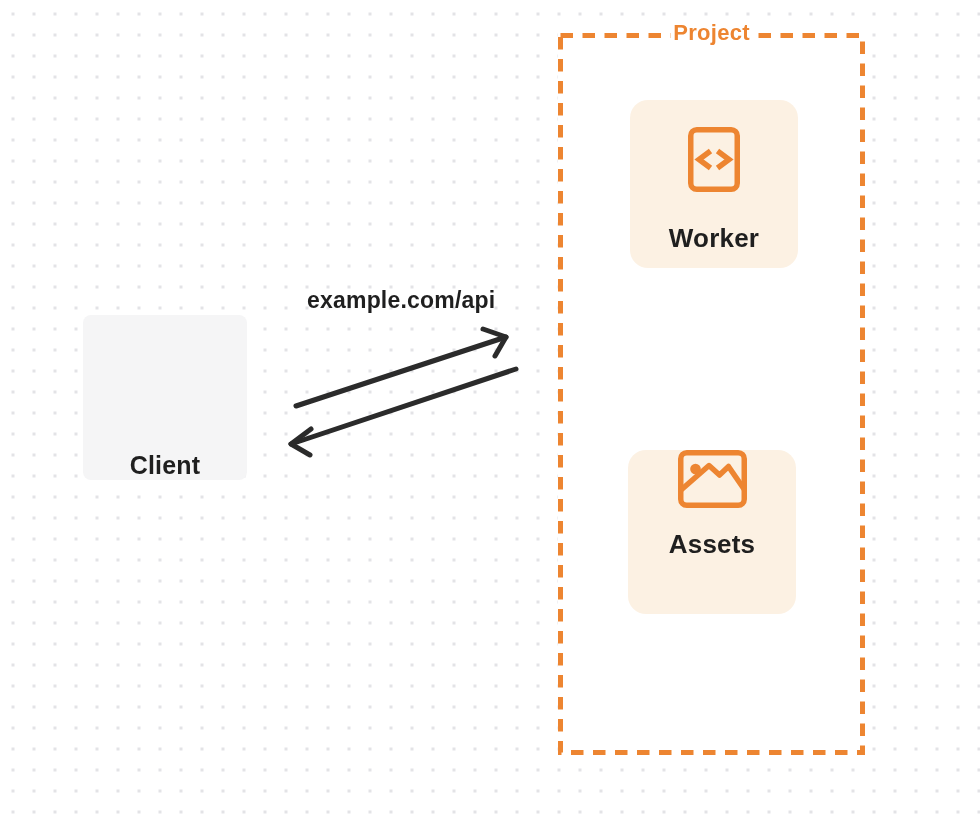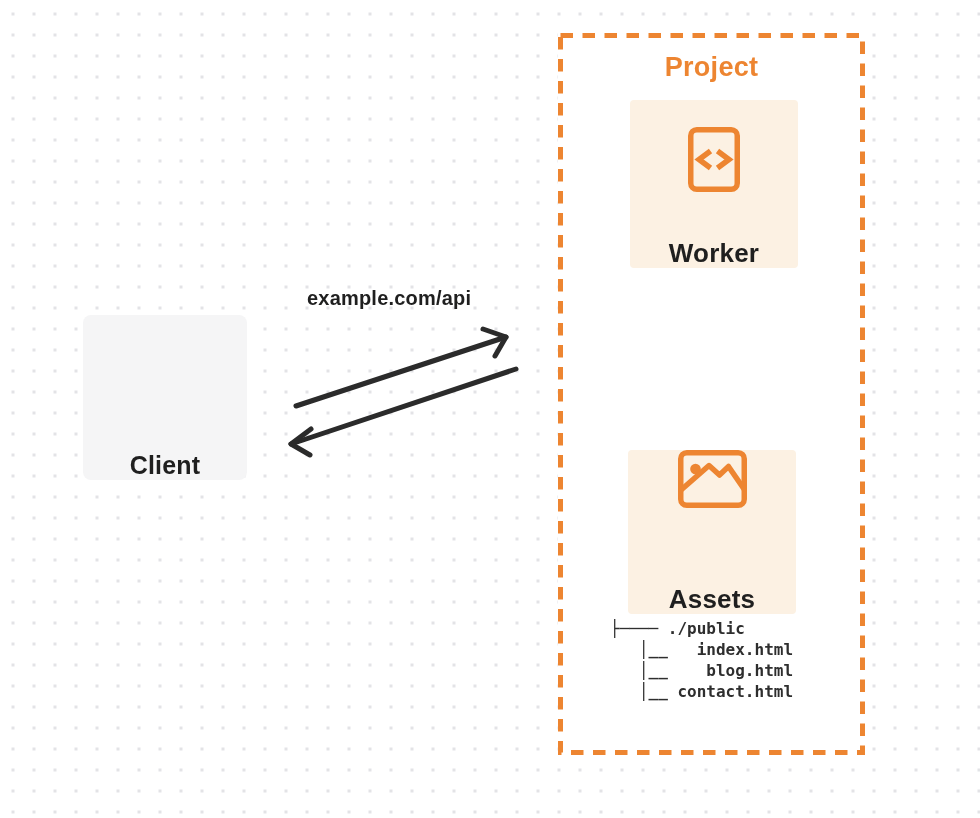--- a/index.html
+++ b/index.html
@@ -41,21 +41,21 @@
   }
   .client-box .node-label {
     font-size: 25px; font-weight: 700; color: var(--text-dark, #1F1F1F);
     letter-spacing: 0.2px;
   }
 
   
   .api-label {
     position: absolute;
     left: 307px; top: 287px;
-    font-size: 20px; font-weight: 700;
+    font-size: 23px; font-weight: 700;
     color: var(--text-dark, #1F1F1F);
     letter-spacing: 0.2px;
     white-space: nowrap;
   }
 
   
   .arrows {
     position: absolute;
     left: 0; top: 0;
     width: 980px; height: 818px;
@@ -87,37 +87,35 @@
     stroke-width: 5;
     stroke-dasharray: 12.5 9.5;
   }
   .project-label {
     position: absolute;
     top: -15px; left: 50%;
     transform: translateX(-50%);
     background: var(--background, #fff);
     padding: 0 3px;
     line-height: 30px;
-    font-size: 27px; font-weight: 700;
+    font-size: 22px; font-weight: 700;
     color: var(--accent-orange, #ED8531);
     letter-spacing: 0.3px;
     white-space: nowrap;
-    margin-top: 34px;
   }
 
   
   .card {
     position: absolute;
     width: 168px;
     background: var(--card-background, #FCF1E3);
-    border-radius: 4px;
+    border-radius: 18px;
     display: flex;
     flex-direction: column;
     align-items: center;
-    justify-content: space-between;
   }
   .worker-card { left: 72px; top: 67px; height: 168px; padding-top: 27px; }
   .assets-card { left: 70px; top: 417px; height: 164px; }
   .card .card-label {
     font-size: 26px; font-weight: 700;
     color: var(--text-dark, #1F1F1F);
     line-height: 30px;
     letter-spacing: 0.2px;
   }
   .worker-card .card-label { margin-top: 31px; }
@@ -184,21 +182,15 @@
 
     <div class="card assets-card">
       <svg width="69" height="58" viewBox="0 0 69 58" aria-hidden="true">
         <rect class="icon-stroke round" x="2.75" y="2.75" width="63.5" height="52.5" rx="6"></rect>
         <circle class="icon-fill" cx="17.5" cy="19" r="5.3"></circle>
         <path class="icon-stroke round" d="M3 40 L31 15.5 L41.5 25 L50.5 16.5 L66 39"></path>
       </svg>
       <div class="card-label">Assets</div>
     </div>
 
-    <div class="file-tree">
-      <div class="tree-line">├──── ./public</div>
-      <div class="tree-line">   │__   index.html</div>
-      <div class="tree-line">   │__    blog.html</div>
-      <div class="tree-line">   │__ contact.html</div>
-    </div>
   </div>
 
 </div>
 
 </body></html>

